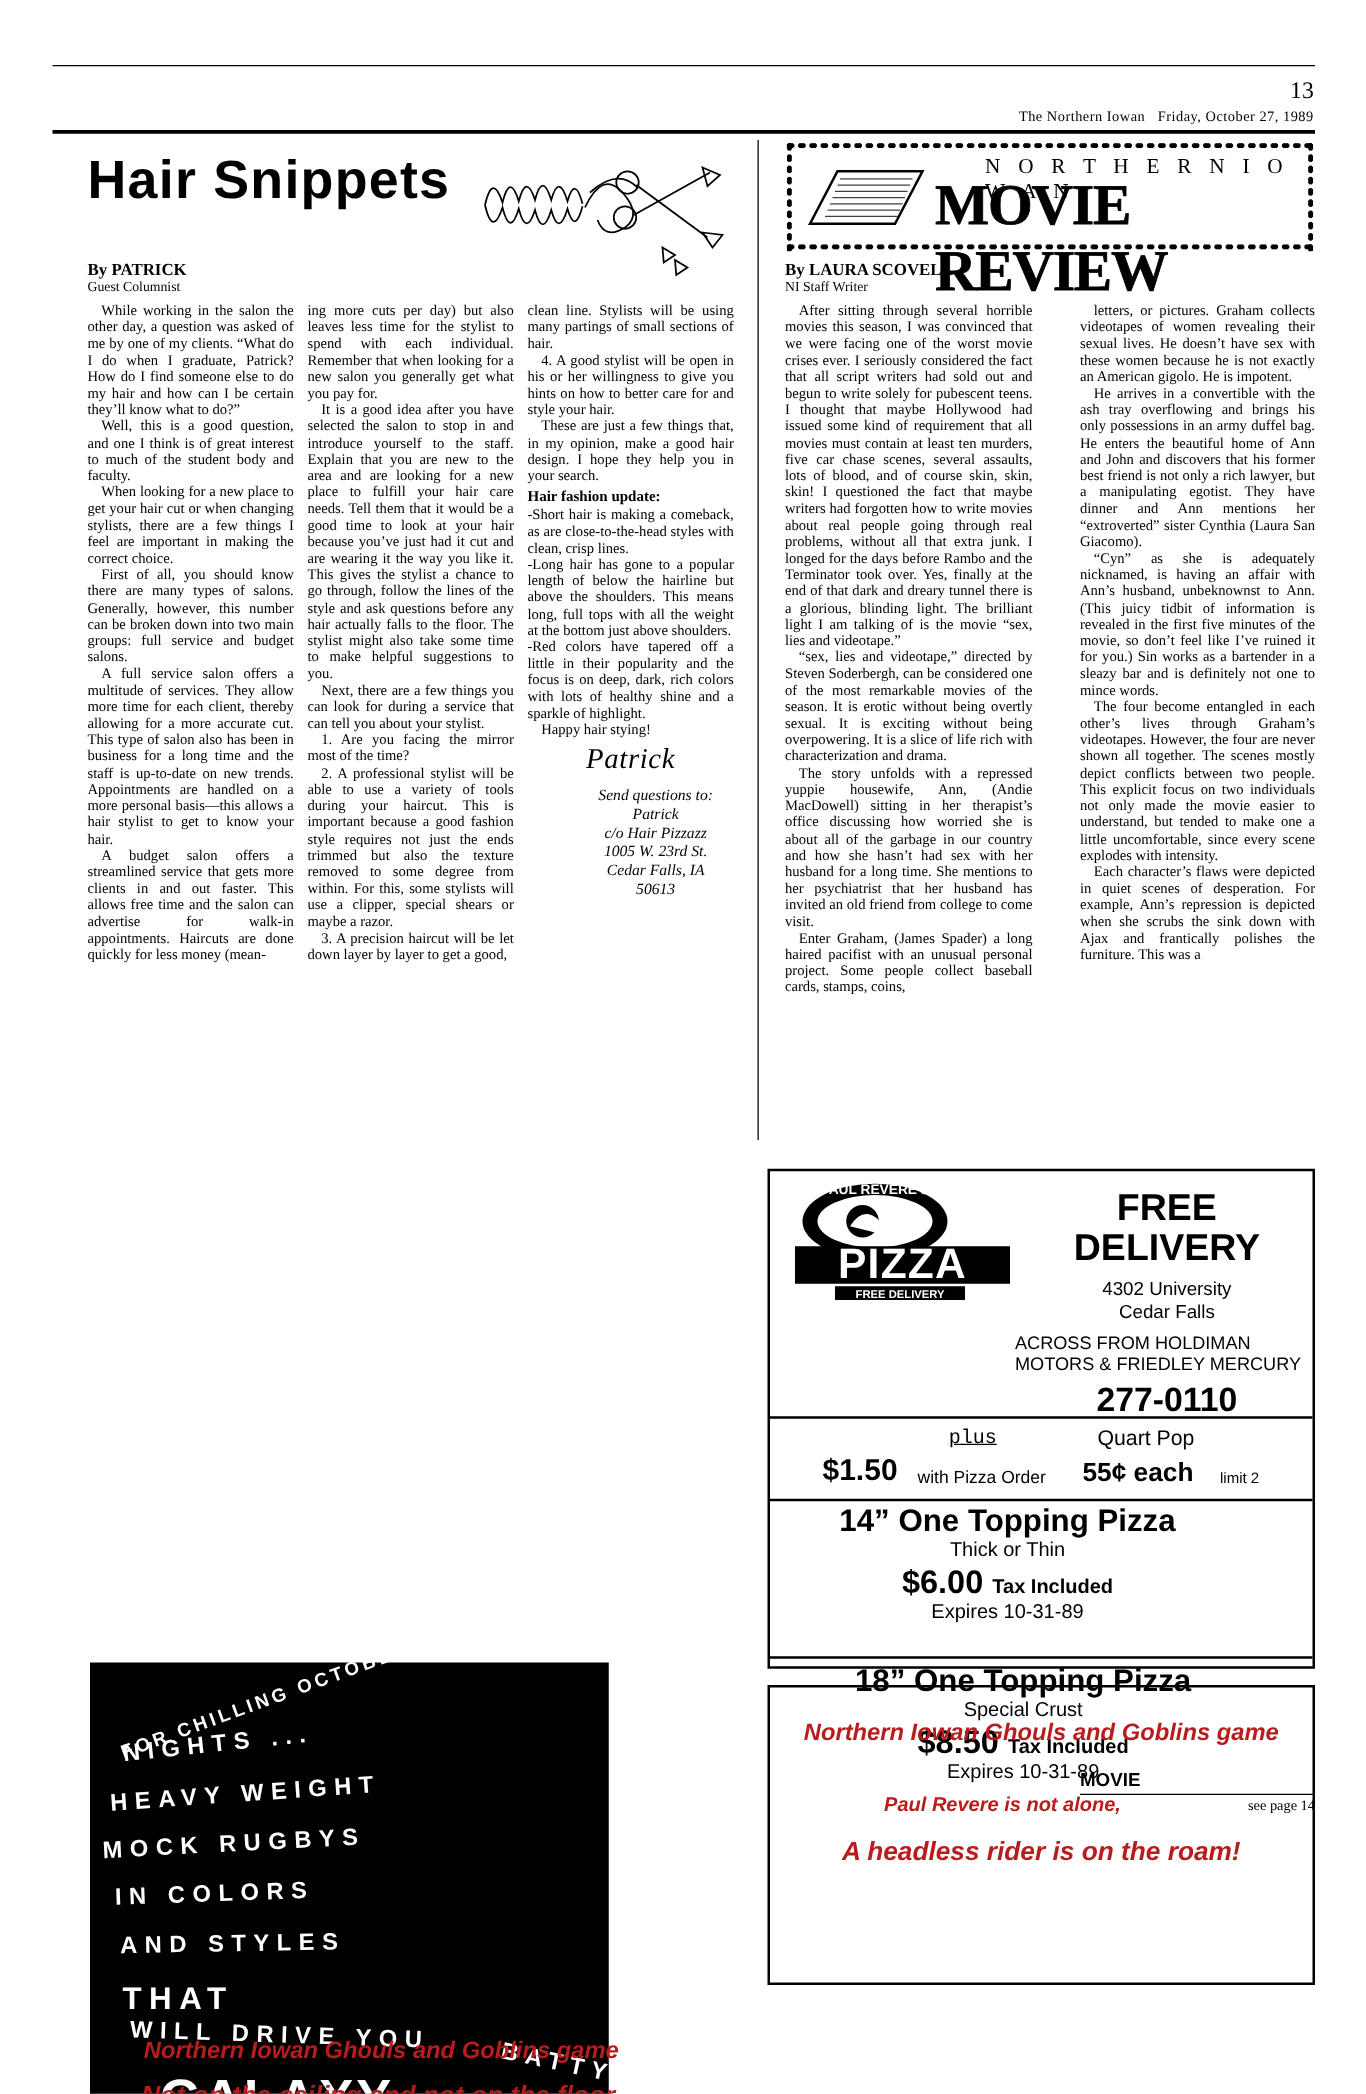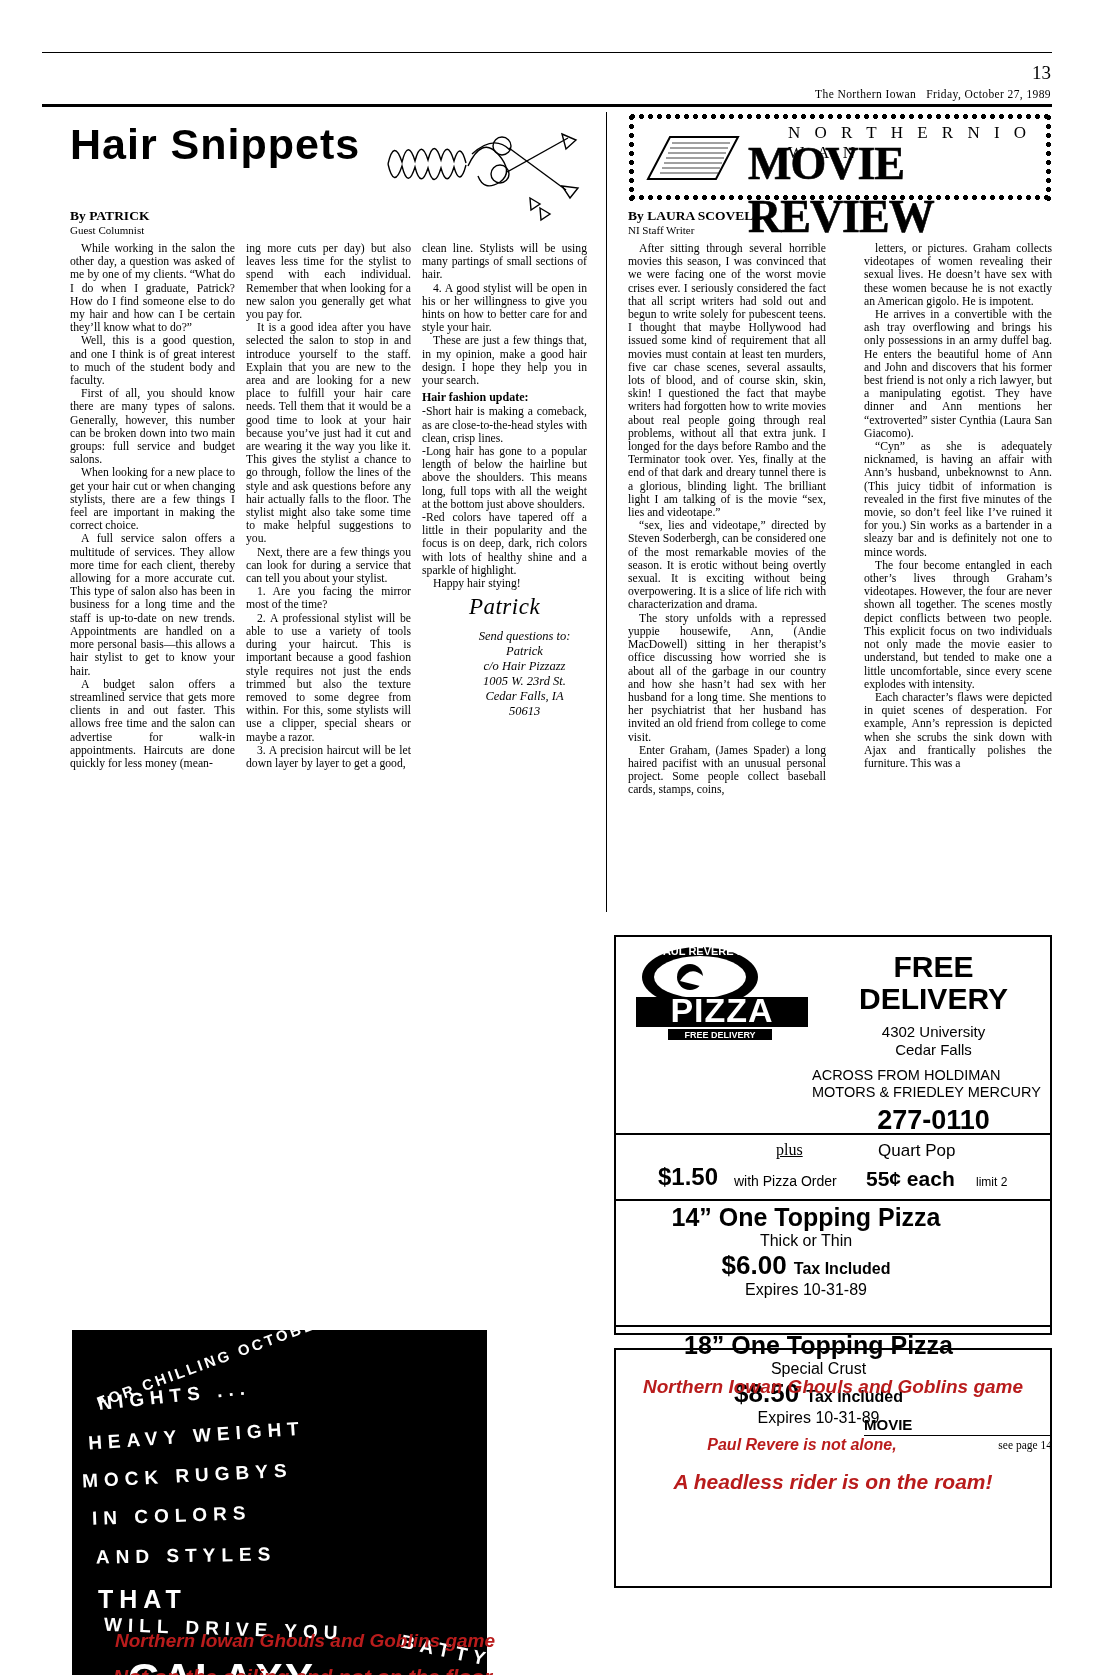--- a/index.html
+++ b/index.html
@@ -339,22 +339,22 @@
   </svg>
 
   <div class="byline" style="left:70px; top:208px;">
     <div class="b1">By PATRICK</div>
     <div class="b2">Guest Columnist</div>
   </div>
 
   <div class="col" style="left:70px; top:242px; width:165px;">
     <p>While working in the salon the other day, a question was asked of me by one of my clients. “What do I do when I graduate, Patrick? How do I find someone else to do my hair and how can I be certain they’ll know what to do?”</p>
     <p>Well, this is a good question, and one I think is of great interest to much of the student body and faculty.</p>
+    <p>When looking for a new place to get your hair cut or when changing stylists, there are a few things I feel are important in making the correct choice.</p>
     <p>First of all, you should know there are many types of salons. Generally, however, this number can be broken down into two main groups: full service and budget salons.</p>
-    <p>When looking for a new place to get your hair cut or when changing stylists, there are a few things I feel are important in making the correct choice.</p>
     <p>A full service salon offers a multitude of services. They allow more time for each client, thereby allowing for a more accurate cut. This type of salon also has been in business for a long time and the staff is up-to-date on new trends. Appointments are handled on a more personal basis—this allows a hair stylist to get to know your hair.</p>
     <p>A budget salon offers a streamlined service that gets more clients in and out faster. This allows free time and the salon can advertise for walk-in appointments. Haircuts are done quickly for less money (mean-</p>
   </div>
 
   <div class="col" style="left:246px; top:242px; width:165px;">
     <p class="noind">ing more cuts per day) but also leaves less time for the stylist to spend with each individual. Remember that when looking for a new salon you generally get what you pay for.</p>
     <p>It is a good idea after you have selected the salon to stop in and introduce yourself to the staff. Explain that you are new to the area and are looking for a new place to fulfill your hair care needs. Tell them that it would be a good time to look at your hair because you’ve just had it cut and are wearing it the way you like it. This gives the stylist a chance to go through, follow the lines of the style and ask questions before any hair actually falls to the floor. The stylist might also take some time to make helpful suggestions to you.</p>
     <p>Next, there are a few things you can look for during a service that can tell you about your stylist.</p>
     <p>1. Are you facing the mirror most of the time?</p>
     <p>2. A professional stylist will be able to use a variety of tools during your haircut. This is important because a good fashion style requires not just the ends trimmed but also the texture removed to some degree from within. For this, some stylists will use a clipper, special shears or maybe a razor.</p>
@@ -479,21 +479,21 @@
     <div class="pz-across">
       <div>ACROSS FROM HOLDIMAN</div>
       <div>MOTORS &amp; FRIEDLEY MERCURY</div>
     </div>
 
     <div class="pz-phone">277-0110</div>
 
 
     <div class="pz-divider" style="top:196px;"></div>
     <div style="position:absolute;left:0;top:200px;width:434px;height:62px;">
-      <div style="position:absolute;left:160px;top:4px;font-family:Liberation Serif, serif;font-size:16px;text-decoration:underline;text-align:right;">plus</div>
+      <div style="position:absolute;left:143px;top:4px;font-family:Liberation Mono, monospace;font-size:16px;text-decoration:underline;text-align:right;">plus</div>
       <div style="position:absolute;left:42px;top:26px;font-family:'Liberation Sans',sans-serif;font-weight:bold;font-size:24px;">$1.50</div>
       <div style="position:absolute;left:118px;top:36px;font-family:'Liberation Sans',sans-serif;font-size:14px;">with Pizza Order</div>
       <div style="position:absolute;left:262px;top:4px;font-family:'Liberation Sans',sans-serif;font-size:17px;">Quart Pop</div>
       <div style="position:absolute;left:250px;top:30px;font-family:'Liberation Sans',sans-serif;font-weight:bold;font-size:21px;">55¢ each</div>
       <div style="position:absolute;left:360px;top:38px;font-family:'Liberation Sans',sans-serif;font-size:12px;">limit 2</div>
     </div>
 
     <div class="pz-divider" style="top:262px;"></div>
     <div style="position:absolute;left:0;top:266px;width:380px;">
       <div class="pz-item-title">14” One Topping Pizza</div>

